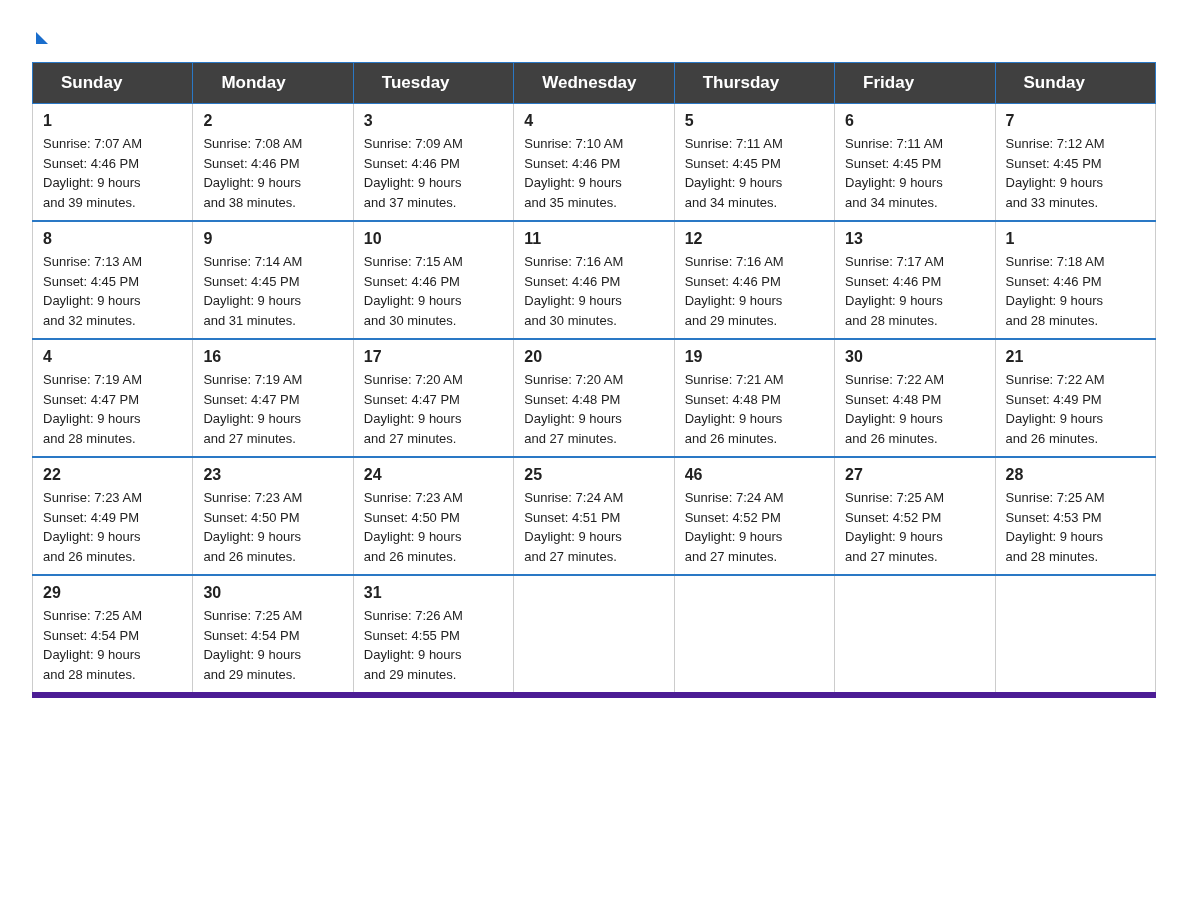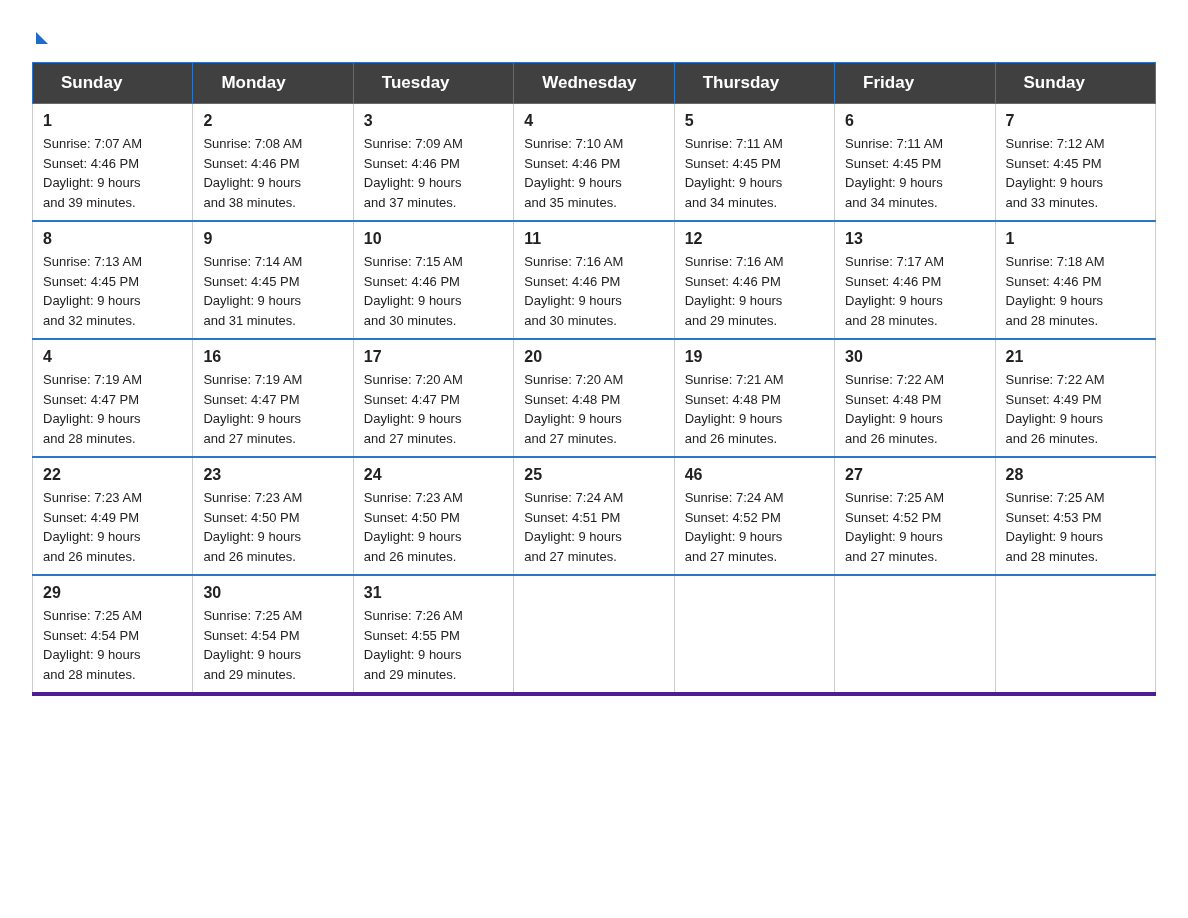--- a/index.html
+++ b/index.html
@@ -80,21 +80,21 @@
       vertical-align: top;
       padding: 8px 10px;
       font-size: 14px;
       color: #222;
       border: 1px solid #ccc;
       border-bottom: 2px solid #2a78c5;
       min-height: 100px;
       width: calc(100% / 7);
     }
     tbody tr:last-child td {
-      border-bottom: 4px solid #4c1d95;
+      border-bottom: 6px solid #4c1d95;
     }
     .day-num {
       font-size: 16px;
       font-weight: bold;
       color: #222;
       margin-bottom: 4px;
       display: block;
     }
     .day-info {
       font-size: 13px;

